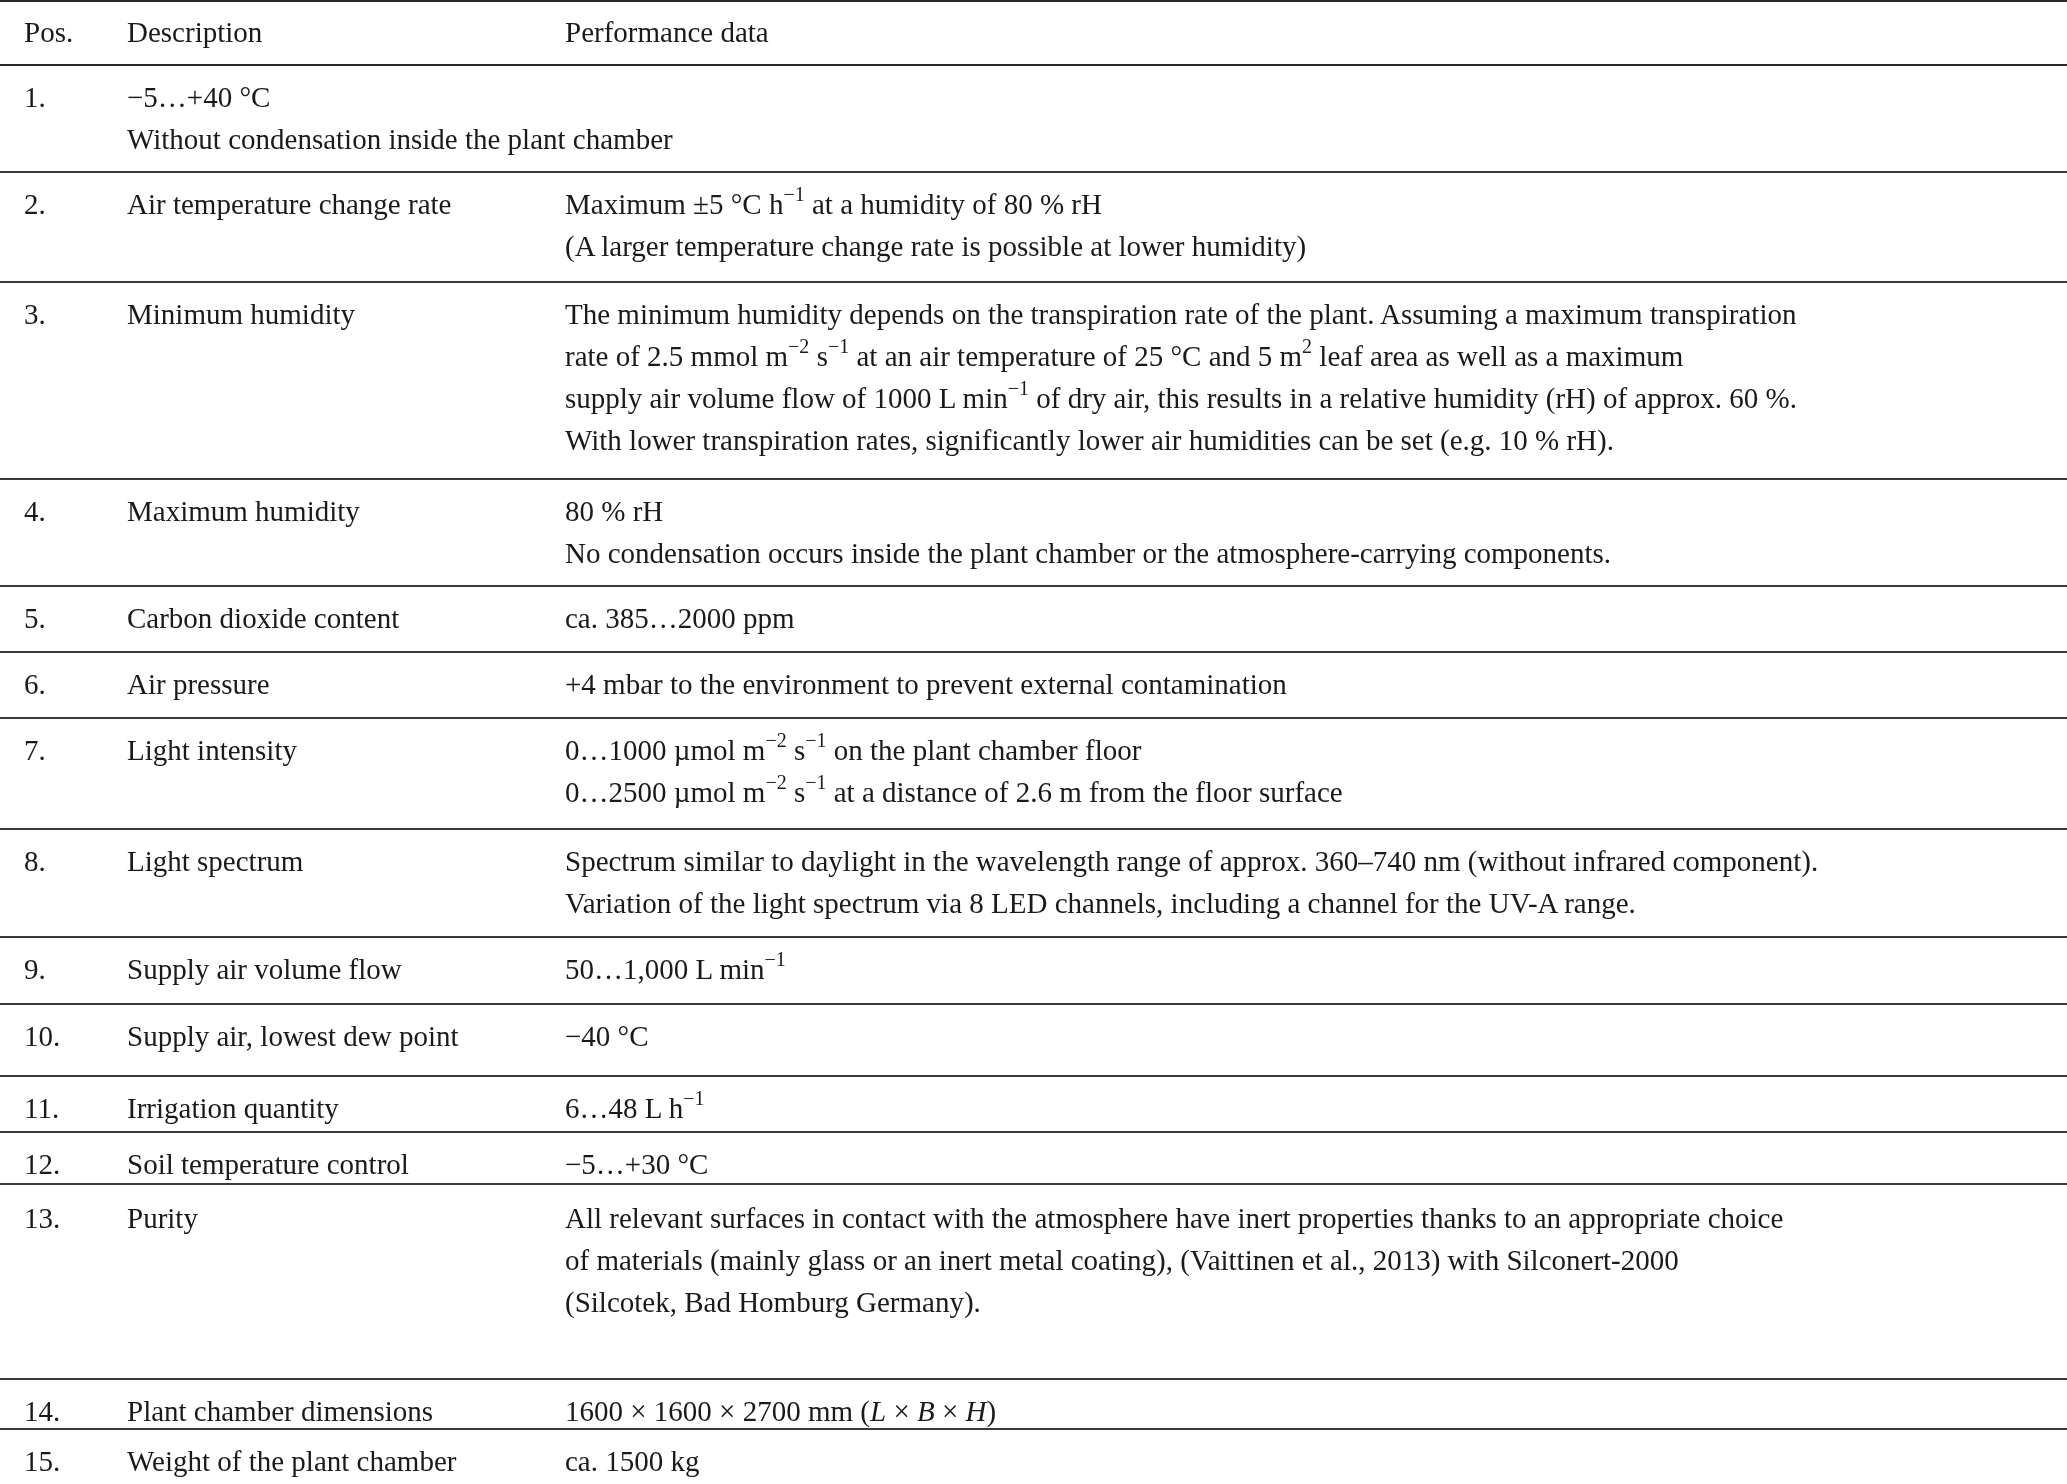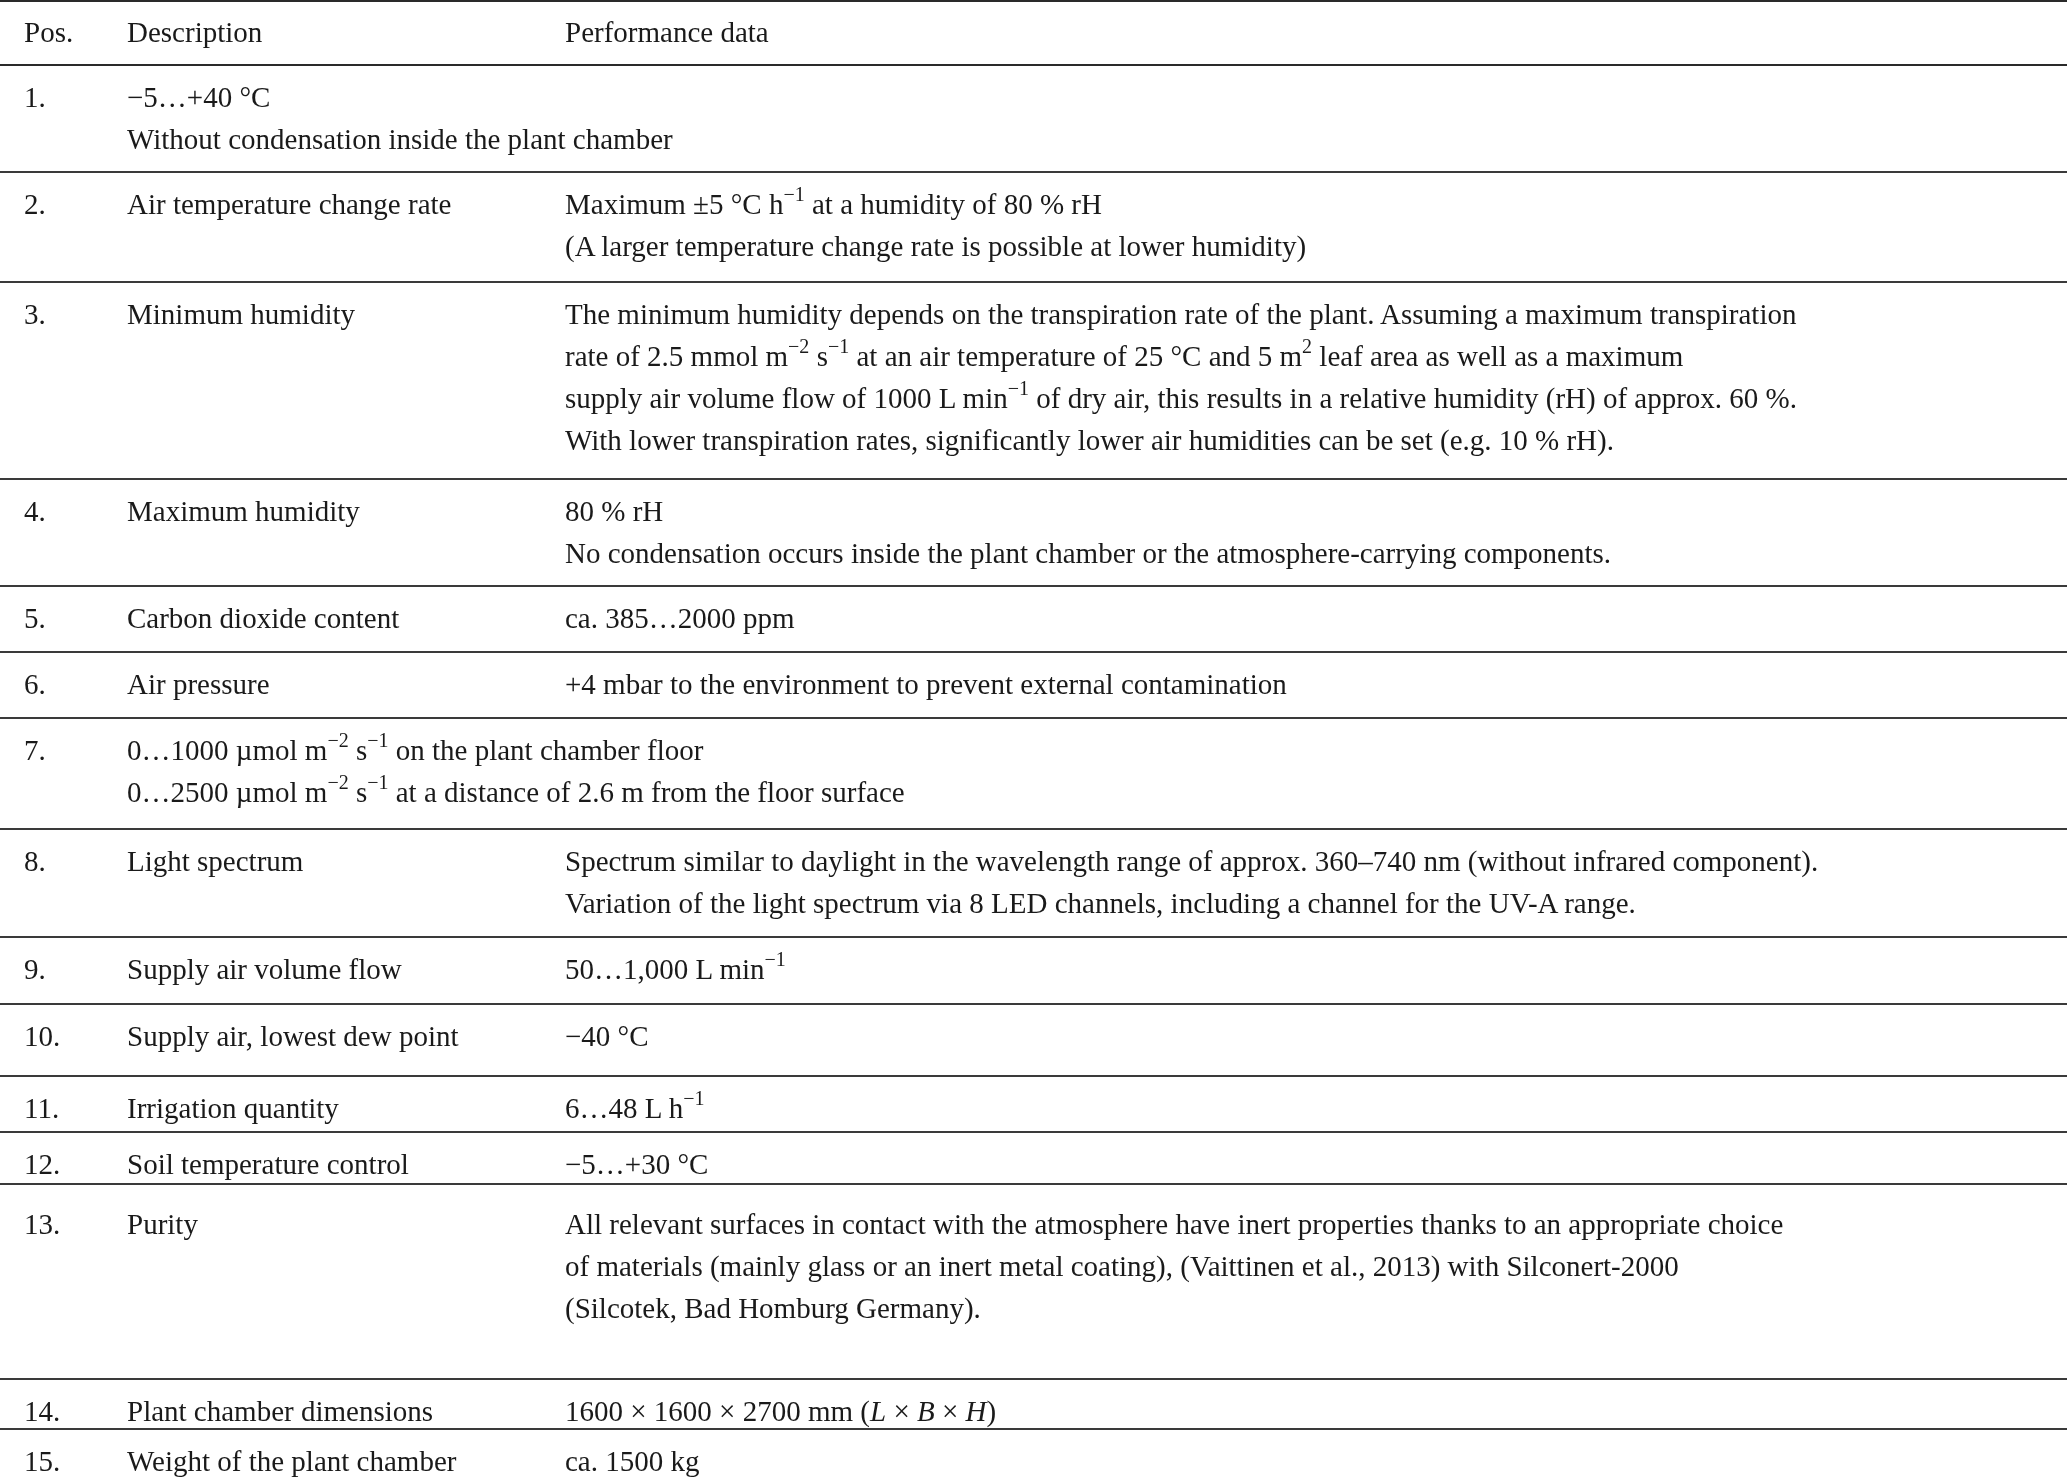--- a/index.html
+++ b/index.html
@@ -88,20 +88,21 @@
       </div>
       <div class="row" style="height: 66px; padding-top: 10px;">
         <div class="cell c-pos">6.</div>
         <div class="cell c-desc">Air pressure</div>
         <div class="cell c-perf">
           <span class="line"><span>+4 mbar to the environment to prevent external contamination</span></span>
         </div>
       </div>
       <div class="row" style="height: 111px; padding-top: 10px;">
         <div class="cell c-pos">7.</div>
+        <div class="cell c-desc">Light intensity</div>
         <div class="cell c-perf">
           <span class="line"><span>0…1000 µmol m</span><sup>−2</sup><span> s</span><sup>−1</sup><span> on the plant chamber floor</span></span>
           <span class="line"><span>0…2500 µmol m</span><sup>−2</sup><span> s</span><sup>−1</sup><span> at a distance of 2.6 m from the floor surface</span></span>
         </div>
       </div>
       <div class="row" style="height: 108px; padding-top: 10px;">
         <div class="cell c-pos">8.</div>
         <div class="cell c-desc">Light spectrum</div>
         <div class="cell c-perf">
           <span class="line"><span>Spectrum similar to daylight in the wavelength range of approx. 360–740 nm (without infrared component).</span></span>
@@ -129,21 +130,21 @@
           <span class="line"><span>6…48 L h</span><sup>−1</sup></span>
         </div>
       </div>
       <div class="row" style="height: 52px; padding-top: 10px;">
         <div class="cell c-pos">12.</div>
         <div class="cell c-desc">Soil temperature control</div>
         <div class="cell c-perf">
           <span class="line"><span>−5…+30 °C</span></span>
         </div>
       </div>
-      <div class="row" style="height: 195px; padding-top: 18px;">
+      <div class="row" style="height: 195px; padding-top: 12px;">
         <div class="cell c-pos">13.</div>
         <div class="cell c-desc">Purity</div>
         <div class="cell c-perf">
           <span class="line"><span>All relevant surfaces in contact with the atmosphere have inert properties thanks to an appropriate choice</span></span>
           <span class="line"><span>of materials (mainly glass or an inert metal coating), (Vaittinen et al., 2013) with Silconert-2000</span></span>
           <span class="line"><span>(Silcotek, Bad Homburg Germany).</span></span>
         </div>
       </div>
       <div class="row" style="height: 50px; padding-top: 10px;">
         <div class="cell c-pos">14.</div>

